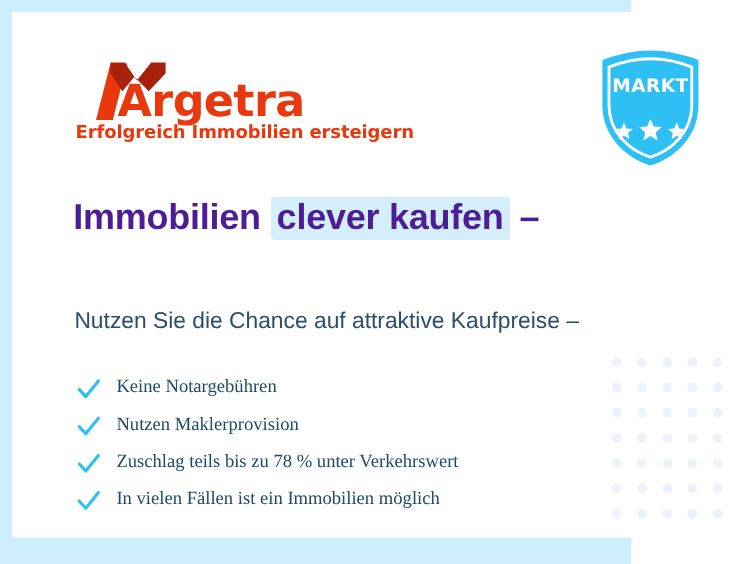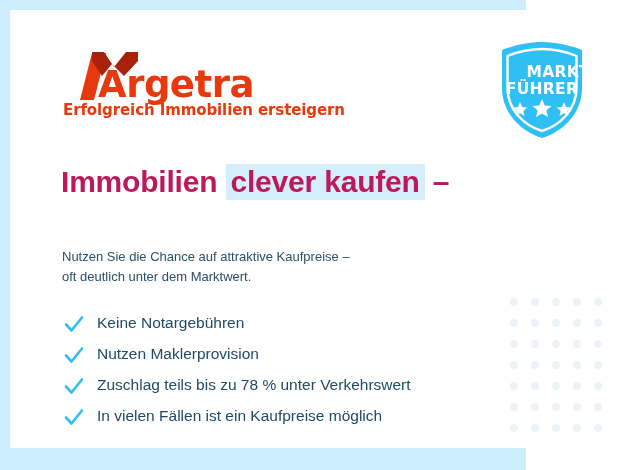--- a/index.html
+++ b/index.html
@@ -103,50 +103,50 @@
   }
   #badge-text-markt, #badge-text-fuehrer {
     position: absolute;
     width: 100%;
     text-align: center;
     color: #ffffff;
     font-weight: bold;
     font-family: "DejaVu Sans", sans-serif;
     letter-spacing: 0.3px;
   }
-  #badge-text-markt { top: 23px; font-size: 15.5px; text-align: right; }
+  #badge-text-markt { top: 23px; font-size: 15.5px; }
   #badge-text-fuehrer { top: 40px; font-size: 15.5px; }
 
   
   #headline {
     position: absolute;
     left: 51px;
     top: 132px;
     width: 520px;
     font-size: 30px;
     font-weight: bold;
-    color: #be185d;
+    color: #4c1d95;
     line-height: 1.33;
     letter-spacing: -0.2px;
   }
   #headline .hl-mark {
     background: #d5eefb;
     padding: 1px 5px 2px 5px;
     border-radius: 2px;
     box-decoration-break: clone;
     -webkit-box-decoration-break: clone;
   }
 
   
   #subheadline {
     position: absolute;
     left: 52px;
     top: 224px;
     width: 500px;
-    font-size: 13px;
+    font-size: 19px;
     color: #2b4f68;
     line-height: 1.56;
     font-weight: normal;
   }
 
   
   #benefit-list {
     position: absolute;
     left: 52px;
     top: 298px;
@@ -242,40 +242,38 @@
     </div>
 
     <div id="badge">
       <svg width="96" height="100" viewBox="0 0 96 100">
         <path d="M48 2 C62 2 78 6 88 10 L88 48 C88 74 68 92 48 98
                  C28 92 8 74 8 48 L8 10 C18 6 34 2 48 2 Z" fill="#2ec0f4"></path>
         <path d="M48 9 C60 9 74 12.5 82.5 16 L82.5 48 C82.5 70 65.5 85.5 48 91
                  C30.5 85.5 13.5 70 13.5 48 L13.5 16 C22 12.5 36 9 48 9 Z" fill="none" stroke="#ffffff" stroke-width="2.4"></path>
       </svg>
       <div id="badge-text-markt">MARKT</div>
-      <div id="badge-text-fuehrer">FÜHRER</div>
       <svg style="position:absolute; left:0; top:58px;" width="96" height="22" viewBox="0 0 96 22">
         <g fill="#ffffff">
           <path d="M26 4 L28.1 9 L33.4 9.4 L29.3 12.9 L30.6 18.1 L26 15.2 L21.4 18.1 L22.7 12.9 L18.6 9.4 L23.9 9 Z"></path>
           <path d="M48 1 L50.7 7.4 L57.6 7.9 L52.3 12.4 L54 19.1 L48 15.4 L42 19.1 L43.7 12.4 L38.4 7.9 L45.3 7.4 Z"></path>
           <path d="M70 4 L72.1 9 L77.4 9.4 L73.3 12.9 L74.6 18.1 L70 15.2 L65.4 18.1 L66.7 12.9 L62.6 9.4 L67.9 9 Z"></path>
         </g>
       </svg>
     </div>
 
     <h1 id="headline">
       <span><span>Immobilien </span><span class="hl-mark">clever kaufen</span><span> –</span></span><br>
     </h1>
 
     <p id="subheadline">
       <span>Nutzen Sie die Chance auf attraktive Kaufpreise –</span><br>
-      <span>oft deutlich unter dem Marktwert.</span>
     </p>
 
-    <ul id="benefit-list" style="list-style:none; margin:0; padding:0;">
+    <ul id="benefit-list" style="list-style:none; margin:0; padding:0;font-family:Liberation Serif, serif;">
       <li class="benefit-item">
         <svg class="check-icon" viewBox="0 0 24 24">
           <path d="M4 12.5 L9.5 18.5 L20 5.5" fill="none" stroke="#2ec0f4" stroke-width="2.6" stroke-linecap="round" stroke-linejoin="round"></path>
         </svg>
         <span class="benefit-label">Keine Notargebühren</span>
       </li>
       <li class="benefit-item">
         <svg class="check-icon" viewBox="0 0 24 24">
           <path d="M4 12.5 L9.5 18.5 L20 5.5" fill="none" stroke="#2ec0f4" stroke-width="2.6" stroke-linecap="round" stroke-linejoin="round"></path>
         </svg>
@@ -284,18 +282,18 @@
       <li class="benefit-item">
         <svg class="check-icon" viewBox="0 0 24 24">
           <path d="M4 12.5 L9.5 18.5 L20 5.5" fill="none" stroke="#2ec0f4" stroke-width="2.6" stroke-linecap="round" stroke-linejoin="round"></path>
         </svg>
         <span class="benefit-label">Zuschlag teils bis zu 78 % unter Verkehrswert</span>
       </li>
       <li class="benefit-item">
         <svg class="check-icon" viewBox="0 0 24 24">
           <path d="M4 12.5 L9.5 18.5 L20 5.5" fill="none" stroke="#2ec0f4" stroke-width="2.6" stroke-linecap="round" stroke-linejoin="round"></path>
         </svg>
-        <span class="benefit-label">In vielen Fällen ist ein Kaufpreise möglich</span>
+        <span class="benefit-label">In vielen Fällen ist ein Immobilien möglich</span>
       </li>
     </ul>
 
   </div>
 </div>
 
 </body></html>

